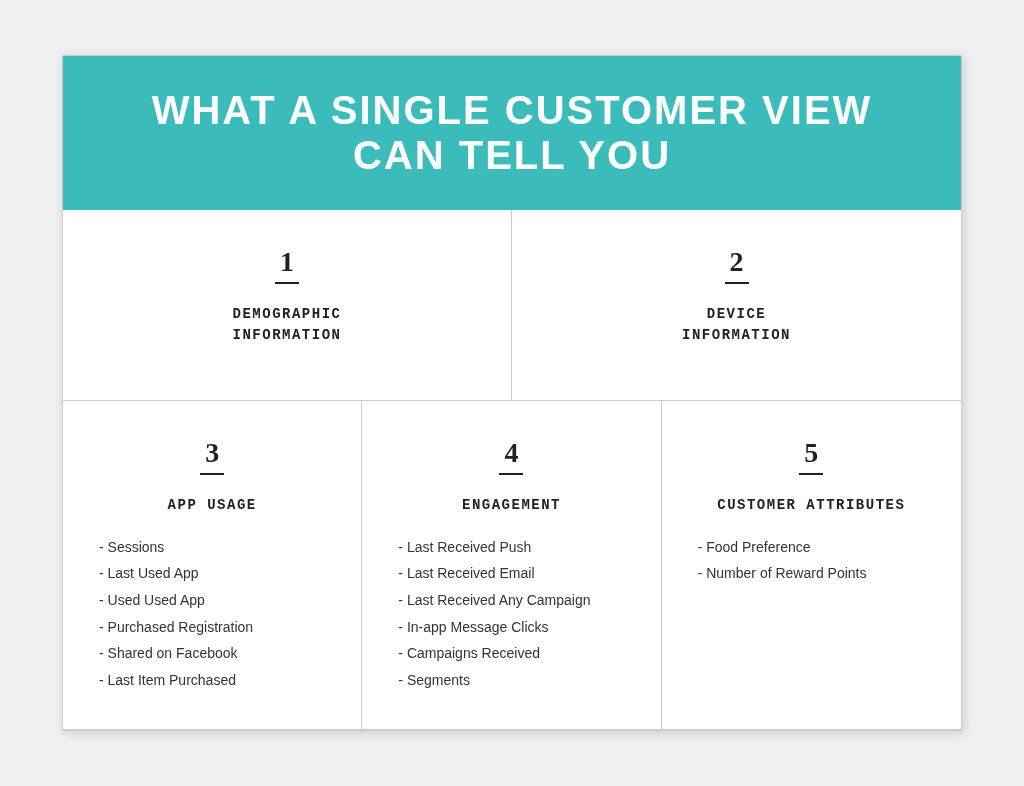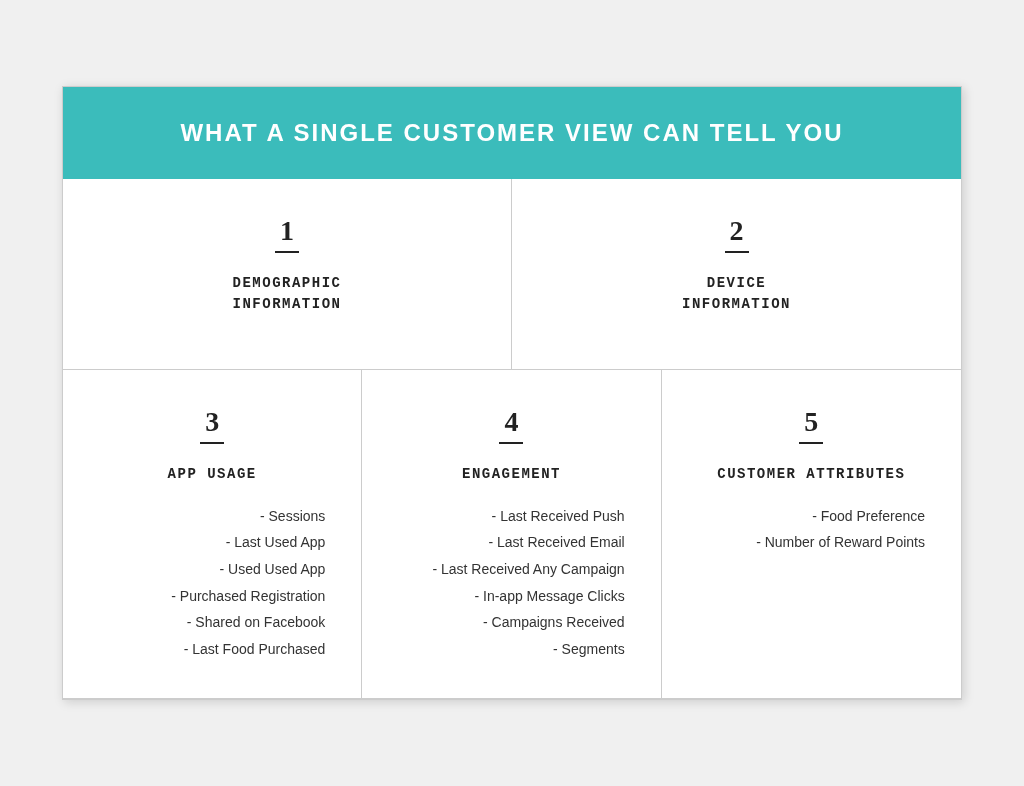--- a/index.html
+++ b/index.html
@@ -19,21 +19,21 @@
     }
     .header {
       background: #3bbcbb;
       padding: 32px 40px;
       text-align: center;
     }
     .header h1 {
       color: #fff;
       font-family: Arial, Helvetica, sans-serif;
       font-weight: 700;
-      font-size: 24px;
+      font-size: 40px;
       letter-spacing: 2px;
       text-transform: uppercase;
     }
     .grid-top {
       display: grid;
       grid-template-columns: 1fr 1fr;
       border-bottom: 1px solid #ccc;
     }
     .grid-bottom {
       display: grid;
@@ -73,21 +73,20 @@
       letter-spacing: 1.5px;
       text-transform: uppercase;
       color: #222;
       text-align: center;
       line-height: 1.5;
       margin-bottom: 18px;
     }
     .cell-list {
       list-style: none;
       padding: 0;
-      text-align: right;
     }
     .cell-list li {
       font-family: Arial, Helvetica, sans-serif;
       font-size: 14px;
       color: #333;
       line-height: 1.9;
     }
     .top-cell {
       min-height: 160px;
       display: flex;
@@ -128,21 +127,21 @@
       <div class="cell-number-wrapper">
         <span class="cell-number">3</span>
       </div>
       <div class="cell-title">APP USAGE</div>
       <ul class="cell-list">
         <li>- Sessions</li>
         <li>- Last Used App</li>
         <li>- Used Used App</li>
         <li>- Purchased Registration</li>
         <li>- Shared on Facebook</li>
-        <li>- Last Food Purchased</li>
+        <li>- Last Item Purchased</li>
       </ul>
     </div>
 
     <div class="cell">
       <div class="cell-number-wrapper">
         <span class="cell-number">4</span>
       </div>
       <div class="cell-title">ENGAGEMENT</div>
       <ul class="cell-list">
         <li>- Last Received Push</li>

